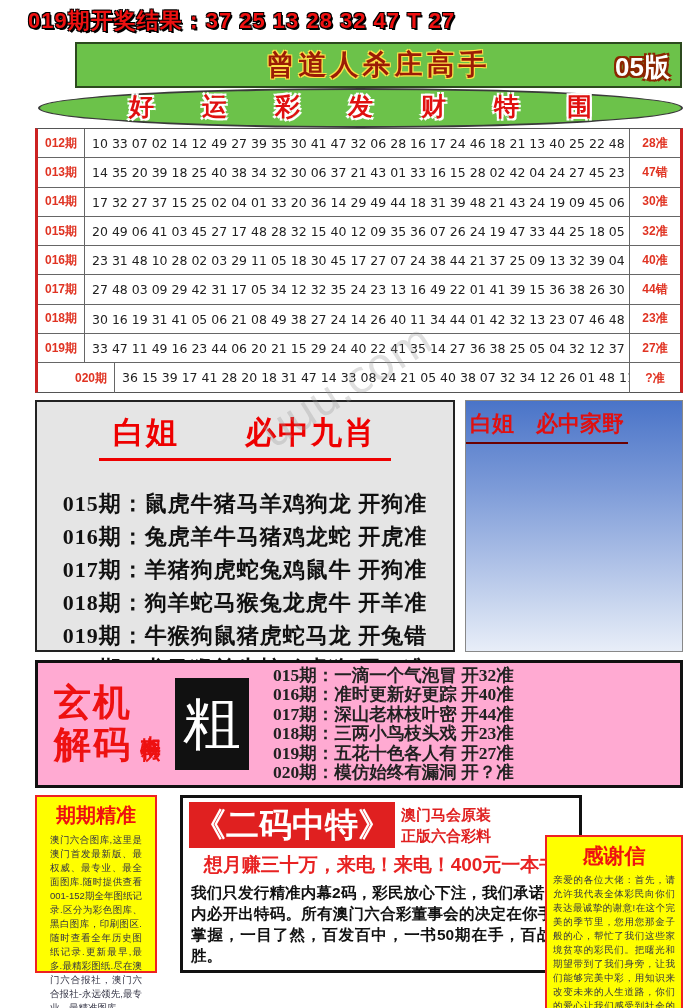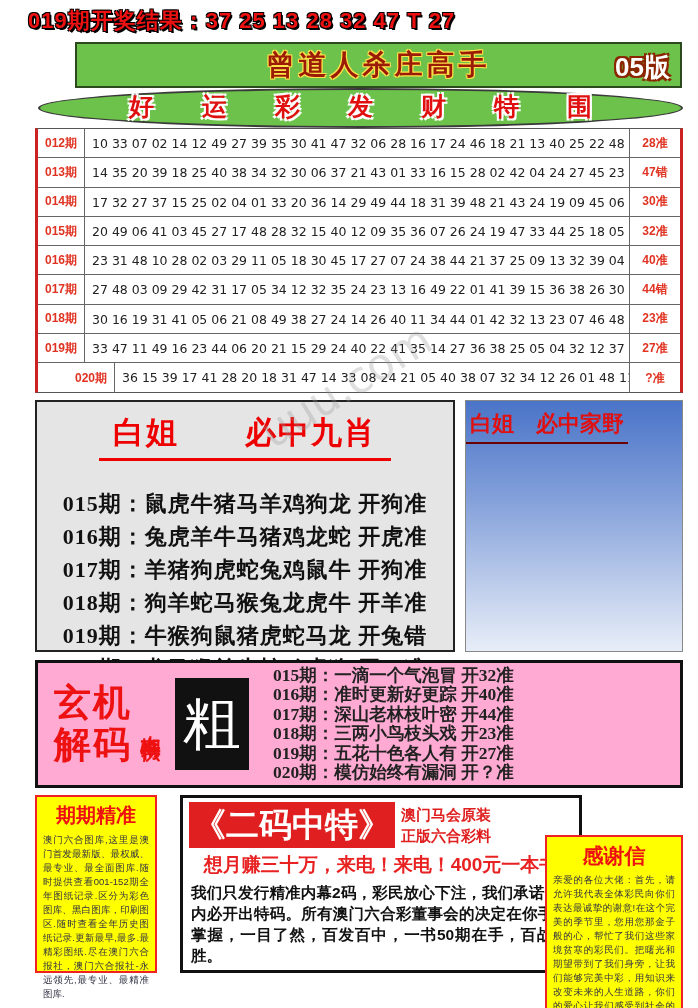--- a/index.html
+++ b/index.html
@@ -59,21 +59,21 @@
   .mystery-sub{margin-left:6px;font-size:20px;font-weight:bold;color:#ee1111;
     writing-mode:vertical-rl;text-orientation:upright;letter-spacing:2px;height:104px;text-align:center;}
   .mystery-word{margin-left:10px;width:74px;height:92px;background:#111;color:#fff;
     display:flex;align-items:center;justify-content:center;font-size:58px;
     font-family:"Liberation Serif", serif;}
   .mystery-lines{margin-left:24px;}
   .mystery-line{font-size:17.5px;color:#222;line-height:19.5px;font-family:"Liberation Serif", serif;
     font-weight:bold;white-space:nowrap;}
   
   .preci{position:absolute;left:35px;top:795px;width:122px;height:178px;box-sizing:border-box;
-    background:#ffff00;border:2px solid #ee2222;padding:3px 6px;}
+    background:#ffff00;border:2px solid #ee2222;padding:3px 13px;}
   .preci-title{font-size:20px;font-weight:bold;color:#ee1111;text-align:center;margin:2px 0 4px 0;}
   .small-body{font-size:9.5px;color:#334;line-height:14px;text-align:justify;}
   .twocode{position:absolute;left:180px;top:795px;width:402px;height:178px;box-sizing:border-box;
     background:#ffffff;border:3px solid #111;}
   .twocode-head{display:flex;align-items:stretch;margin:4px 6px 0 6px;}
   .twocode-band{background:#e02020;color:#fff;font-size:33px;font-weight:bold;line-height:46px;
     padding:0 4px;white-space:nowrap;}
   .twocode-tags{margin-left:6px;display:flex;flex-direction:column;justify-content:center;}
   .twocode-tag{color:#e02020;font-size:15px;font-weight:bold;line-height:21px;white-space:nowrap;}
   .twocode-hot{color:#e82222;font-size:19px;font-weight:bold;text-align:center;margin-top:4px;

